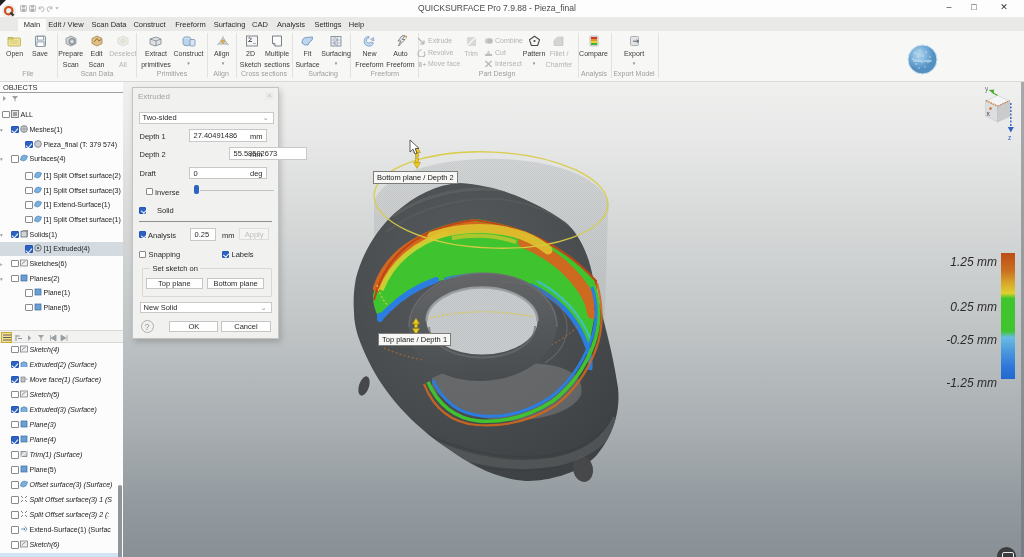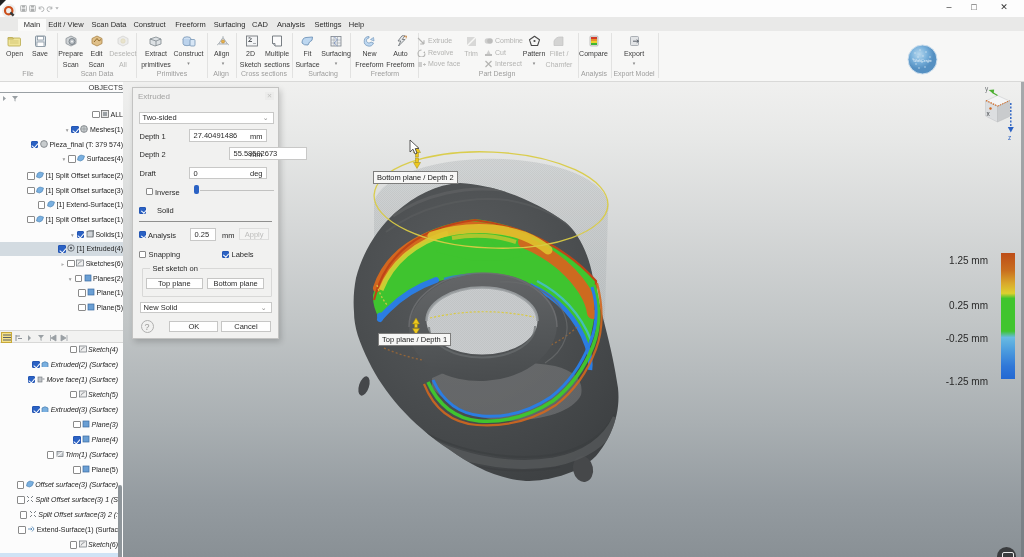--- a/index.html
+++ b/index.html
@@ -23,21 +23,21 @@
 .ric { position:absolute; }
 .rt { position:absolute; font-size:7px; color:#3b3b3b; transform:translateX(-50%); white-space:nowrap; line-height:10px; }
 .rt.dis { color:#b4b4b2; }
 .rsm { position:absolute; font-size:7px; color:#b4b4b2; white-space:nowrap; }
 .rsm svg { vertical-align:-2px; margin-right:2px; }
 
 #main { position:absolute; left:0; top:82px; width:1024px; height:475px; }
 #viewport { position:absolute; left:123px; top:0; width:901px; height:475px;
   background:linear-gradient(180deg,#f0f0ef 0%,#e7e8e7 12%,#d6d8d8 30%,#c2c6c7 50%,#a9afb2 72%,#949ba0 88%,#899095 100%); }
 
-#panel { position:absolute; left:0; top:0; width:123px; height:475px; background:#fcfcfc; font-size:7px; color:#222; overflow:hidden;text-align:right; }
+#panel { position:absolute; left:0; top:0; width:123px; height:475px; background:#fcfcfc; font-size:7px; color:#222; overflow:hidden; }
 #objhdr { position:absolute; left:0; top:1px; width:123px; height:10px; border-bottom:1px solid #9aa0a4; font-size:7.5px; color:#333; padding-left:3px; }
 .trow { position:absolute; left:0; width:123px; height:14px; line-height:14px; white-space:nowrap; }
 .cb { display:inline-block; width:7.5px; height:7.5px; border:1px solid #8a8a8a; background:#fff; vertical-align:-1.5px; border-radius:1px; }
 .cb.on { background:#2b62c4; border-color:#2456b4; position:relative; }
 .cb.on::after { content:""; position:absolute; left:1.4px; top:0.6px; width:3px; height:4.5px; border:solid #fff; border-width:0 1.4px 1.4px 0; transform:rotate(40deg); }
 .chev { display:inline-block; width:8px; color:#9a9a9a; font-size:5.5px; }
 .ticon { display:inline-block; width:8px; height:8px; vertical-align:-1px; margin:0 1.5px 0 1.5px; }
 .hrow { position:absolute; left:0; width:118px; height:15.6px; line-height:15.6px; font-style:italic; white-space:nowrap; overflow:hidden; }
 #scrollthumb { position:absolute; left:118px; top:403px; width:3.5px; height:117px; background:#8f969b; border-radius:2px; }
 
@@ -48,21 +48,21 @@
 .dsel .ch { position:absolute; right:4px; top:0; color:#8f8f8e; font-size:7px; }
 .dlabel { position:absolute; left:6.5px; font-size:7.5px; }
 .dinput { position:absolute; left:56px; width:78px; height:12.5px; background:#fff; border:1px solid #c8c8c7; line-height:11px; padding-left:3.5px; }
 .dunit { position:absolute; left:117px; }
 .dcb { position:absolute; width:7px; height:7px; border:1px solid #8a8a8a; background:#fff; border-radius:1px; }
 .dcb.on { background:#2b62c4; border-color:#2456b4; }
 .dcb.on::after { content:""; position:absolute; left:1.4px; top:0.4px; width:2.6px; height:4.2px; border:solid #fff; border-width:0 1.3px 1.3px 0; transform:rotate(40deg); }
 .dbtn { position:absolute; background:#fefefe; border:1px solid #c6c6c5; text-align:center; }
 
 .vlabel { position:absolute; background:#f7f7f6; border:1px solid #7d7d7c; font-size:7.5px; color:#1a1a1a; line-height:11px; padding:0 3px; white-space:nowrap; }
-.legtxt { position:absolute; right:36px; font-size:10px; color:#2a2a2a; white-space:nowrap; }
+.legtxt { position:absolute; right:27px; font-size:12px; color:#2a2a2a; white-space:nowrap;font-style:italic; }
 #legbar { position:absolute; right:9px; top:171px; width:14px; height:126px;
   background:linear-gradient(180deg,#bd4d18 0%,#c96f1f 14%,#d9a82c 24%,#ddd02f 32%,#40c52e 36%,#40c52e 62%,#68bbe2 67%,#4a9ade 78%,#2f77d8 90%,#2368d2 100%); }
 #rightedge { position:absolute; right:0; top:0; width:3px; height:475px; background:#6a7074; opacity:0.55; }
 #camcircle { position:absolute; right:8px; bottom:-9px; width:19px; height:19px; border-radius:50%; background:#3a3c3e; }
 #camcircle::after { content:""; position:absolute; left:4.5px; top:5px; width:10px; height:7px; border:1.4px solid #e8e8e8; border-radius:2px; }
 </style>
 </head>
 <body>
 <div id="page">
 
@@ -87,20 +87,21 @@
         <path d="M1.2,2.6 A2.4,2.4 0 1 1 3.4,5.6" fill="none" stroke="#acaeaf" stroke-width="0.9"></path>
         <path d="M1.2,0.6 L1.2,2.9 L3.4,2.9" fill="none" stroke="#acaeaf" stroke-width="0.9"></path>
       </svg>
   <svg class="qat" style="left:45.5px;top:5.5px" width="7" height="6">
         <path d="M5.8,2.6 A2.4,2.4 0 1 0 3.6,5.6" fill="none" stroke="#acaeaf" stroke-width="0.9"></path>
         <path d="M5.8,0.6 L5.8,2.9 L3.6,2.9" fill="none" stroke="#acaeaf" stroke-width="0.9"></path>
       </svg>
   <svg class="qat" style="left:55px;top:7px" width="4" height="3">
         <path d="M0.3,0.3 L3.7,0.3 L2,2.6 Z" fill="#acaeaf"></path>
       </svg>
+  <div id="title-text">QUICKSURFACE Pro 7.9.88 - Pieza_final</div>
   <div class="winbtn" style="left:939px">–</div>
   <div class="winbtn" style="left:964px">□</div>
   <div class="winbtn" style="left:994px">✕</div>
 </div>
 
 <div id="menubar">
   <div class="mtab" id="tab-main" style="left:18px;width:28px;">Main</div>
   <div class="mtab" style="left:47px;width:38px;">Edit / View</div>
   <div class="mtab" style="left:91px;width:36px;">Scan Data</div>
   <div class="mtab" style="left:132px;width:35px;">Construct</div>

